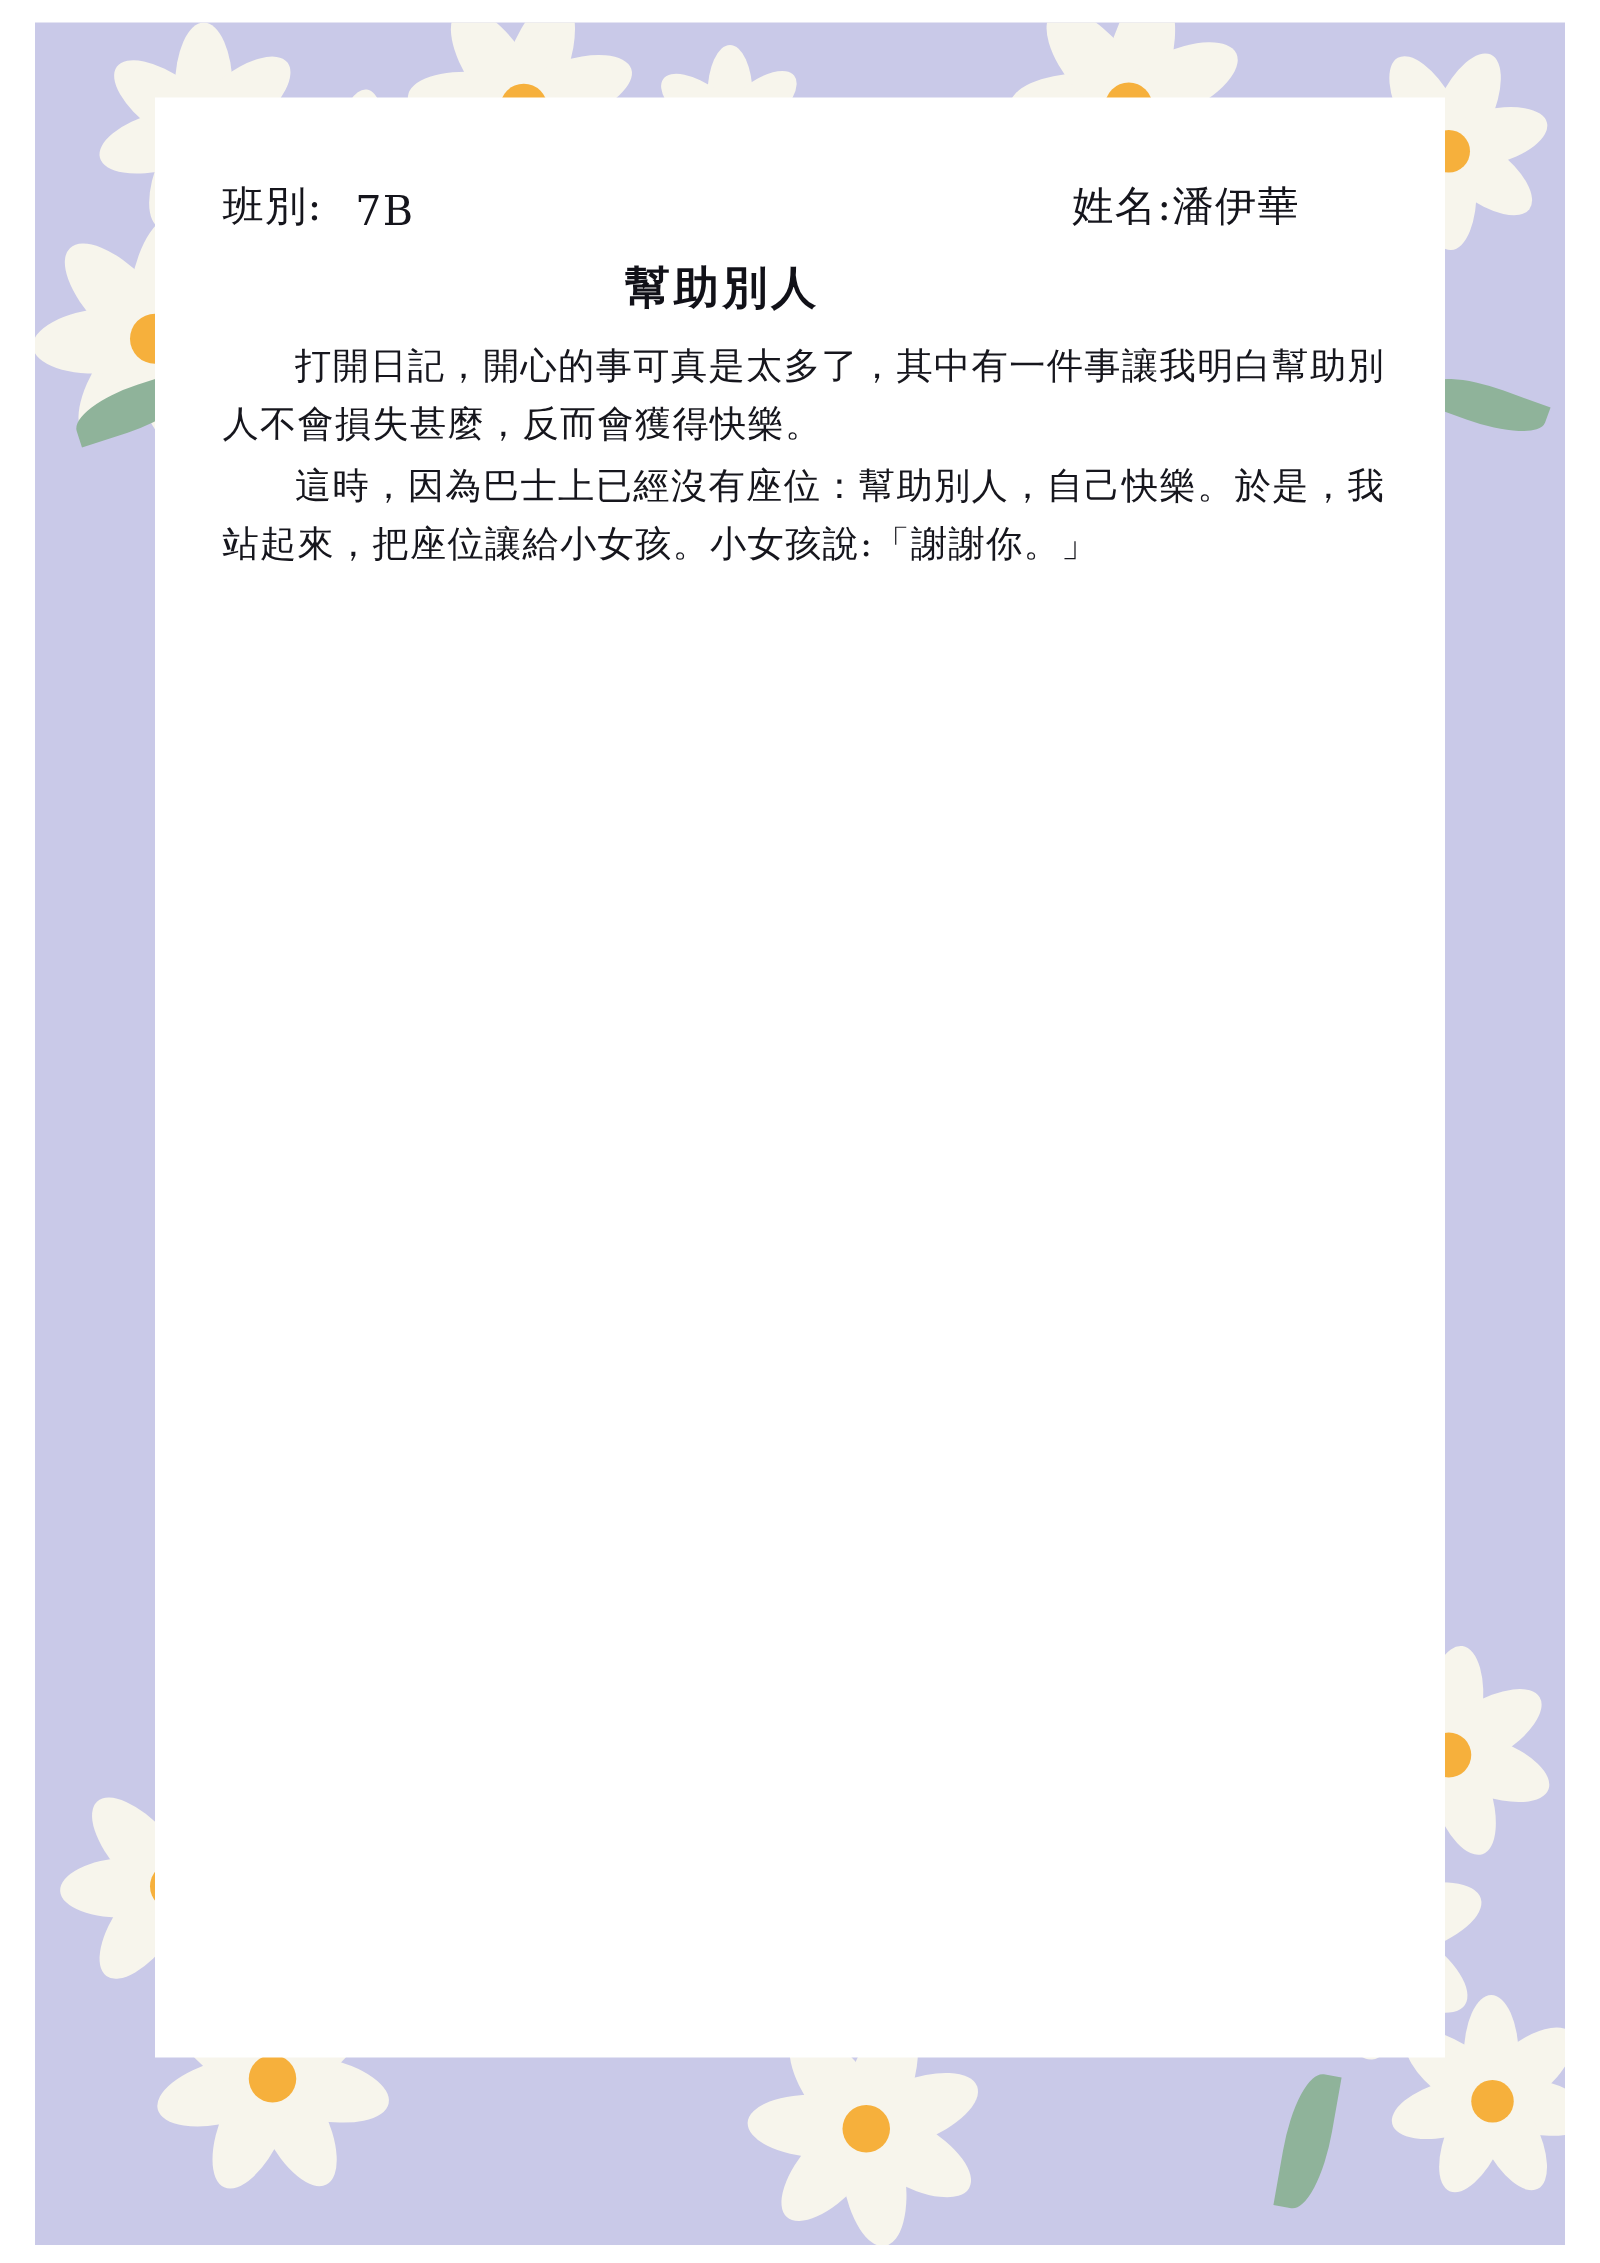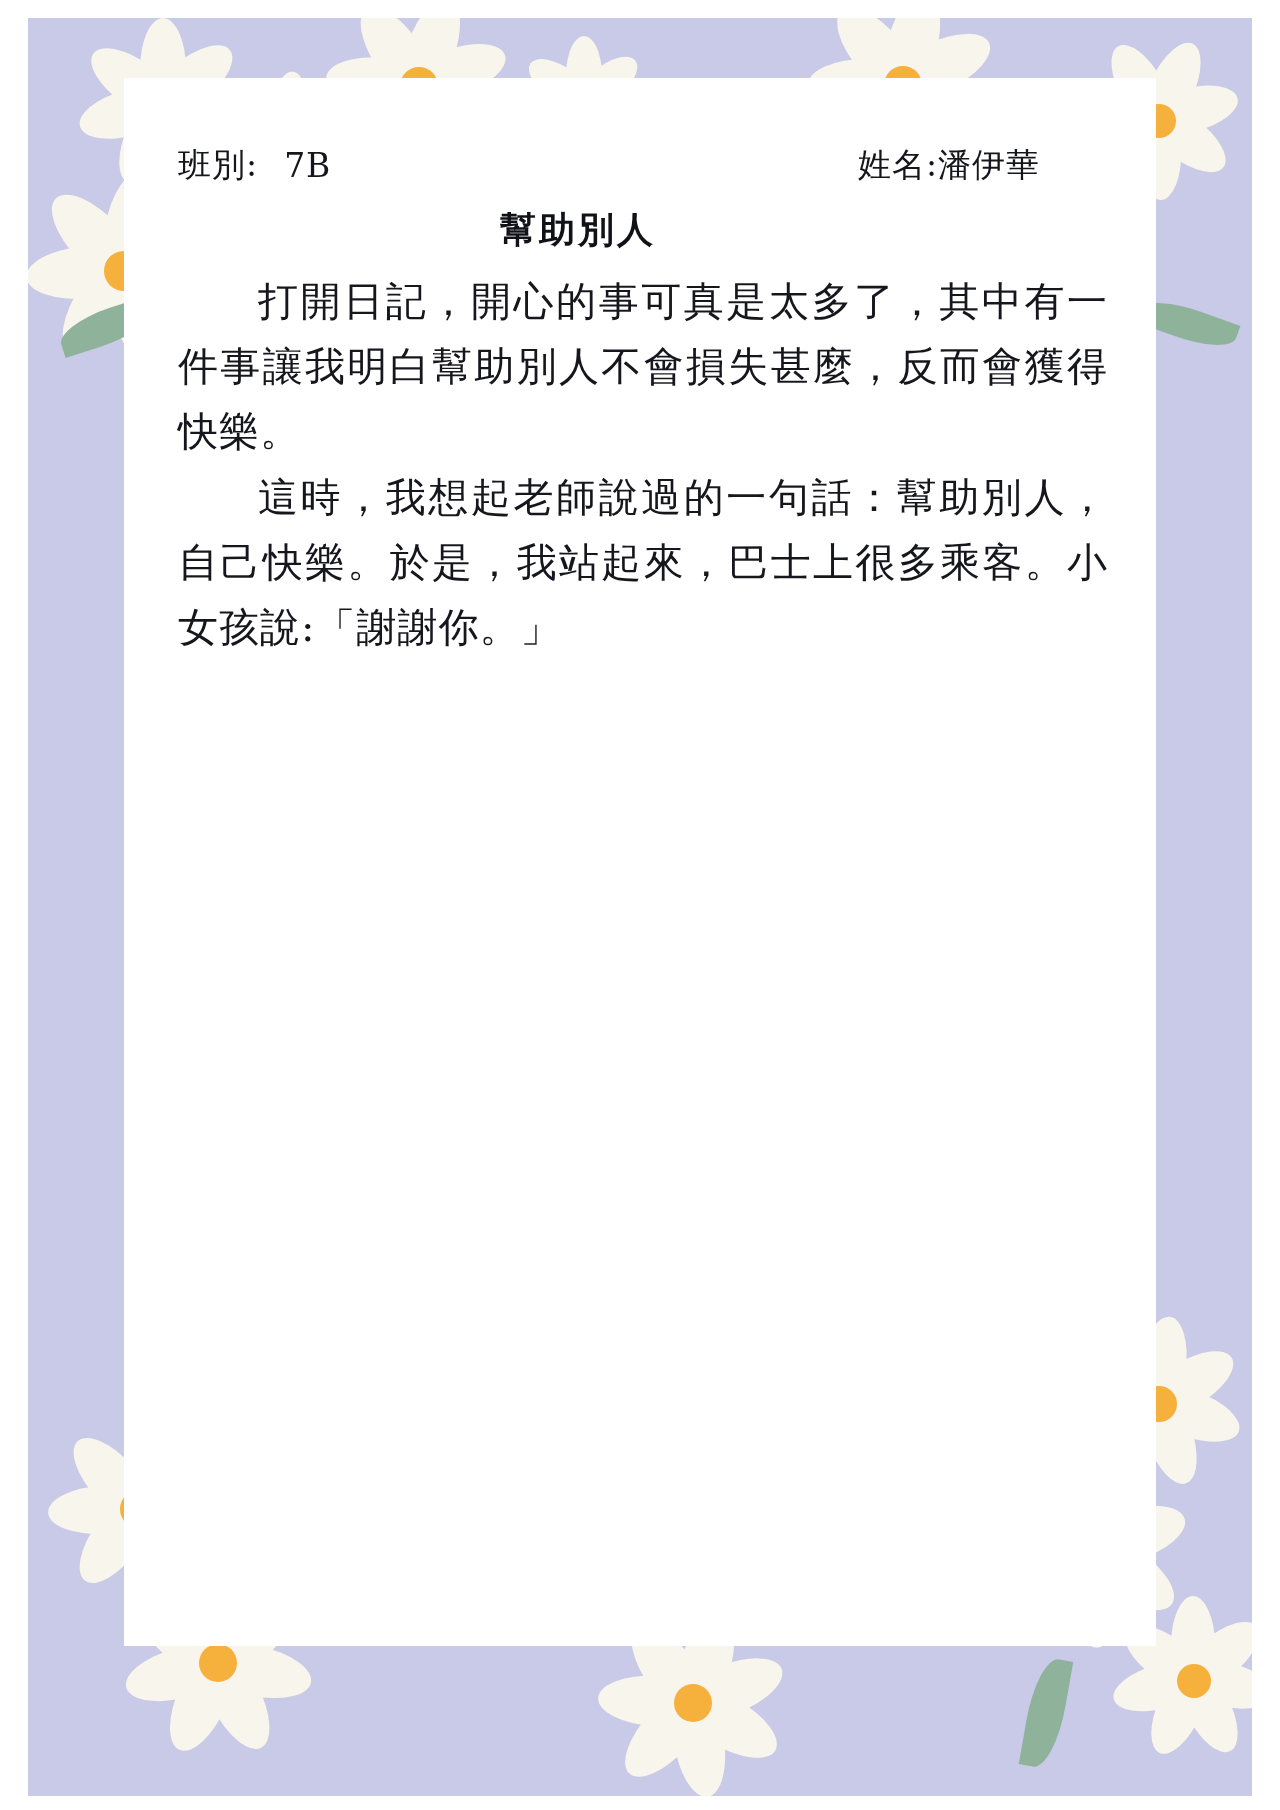--- a/index.html
+++ b/index.html
@@ -66,41 +66,41 @@
   .meta-row {
     display: flex;
     align-items: baseline;
     font-size: 33px;
     letter-spacing: 1px;
     color: #15151c;
     margin-bottom: 18px;
   }
   .meta-class {
     display: flex;
-    align-items: center;
+    align-items: flex-end;
   }
   .meta-label { white-space: pre; }
   .meta-value { margin-left: 26px; font-family: "DejaVu Serif", serif; }
   .meta-name {
     margin-left: auto;
     margin-right: 68px;
     display: flex;
     align-items: baseline;
   }
   .doc-title {
     text-align: center;
     font-size: 36px;
     font-weight: bold;
     letter-spacing: 3px;
     color: #111118;
     margin: 6px 0 14px 0;
     padding-right: 130px;
   }
   .para {
-    font-size: 40px;
+    font-size: 29px;
     line-height: 1.62;
     letter-spacing: 1px;
     color: #16161d;
     text-indent: 2em;
     margin: 0 0 2px 0;
     text-align: justify;
   }
 </style>
 </head>
 <body>
@@ -278,16 +278,16 @@
       </div>
       <div class="meta-name">
         <span class="meta-label">姓名:</span>
         <span>潘伊華</span>
       </div>
     </div>
 
     <div class="doc-title">幫助別人</div>
 
     <p class="para">打開日記，開心的事可真是太多了，其中有一件事讓我明白幫助別人不會損失甚麼，反而會獲得快樂。</p>
-    <p class="para">這時，我想起老師說過的一句話：幫助別人，自己快樂。於是，我站起來，巴士上很多乘客。小女孩說:「謝謝你。」</p>
+    <p class="para">這時，因為巴士上已經沒有座位：幫助別人，自己快樂。於是，我站起來，把座位讓給小女孩。小女孩說:「謝謝你。」</p>
 
   </div>
 </div>
 
 </body></html>

